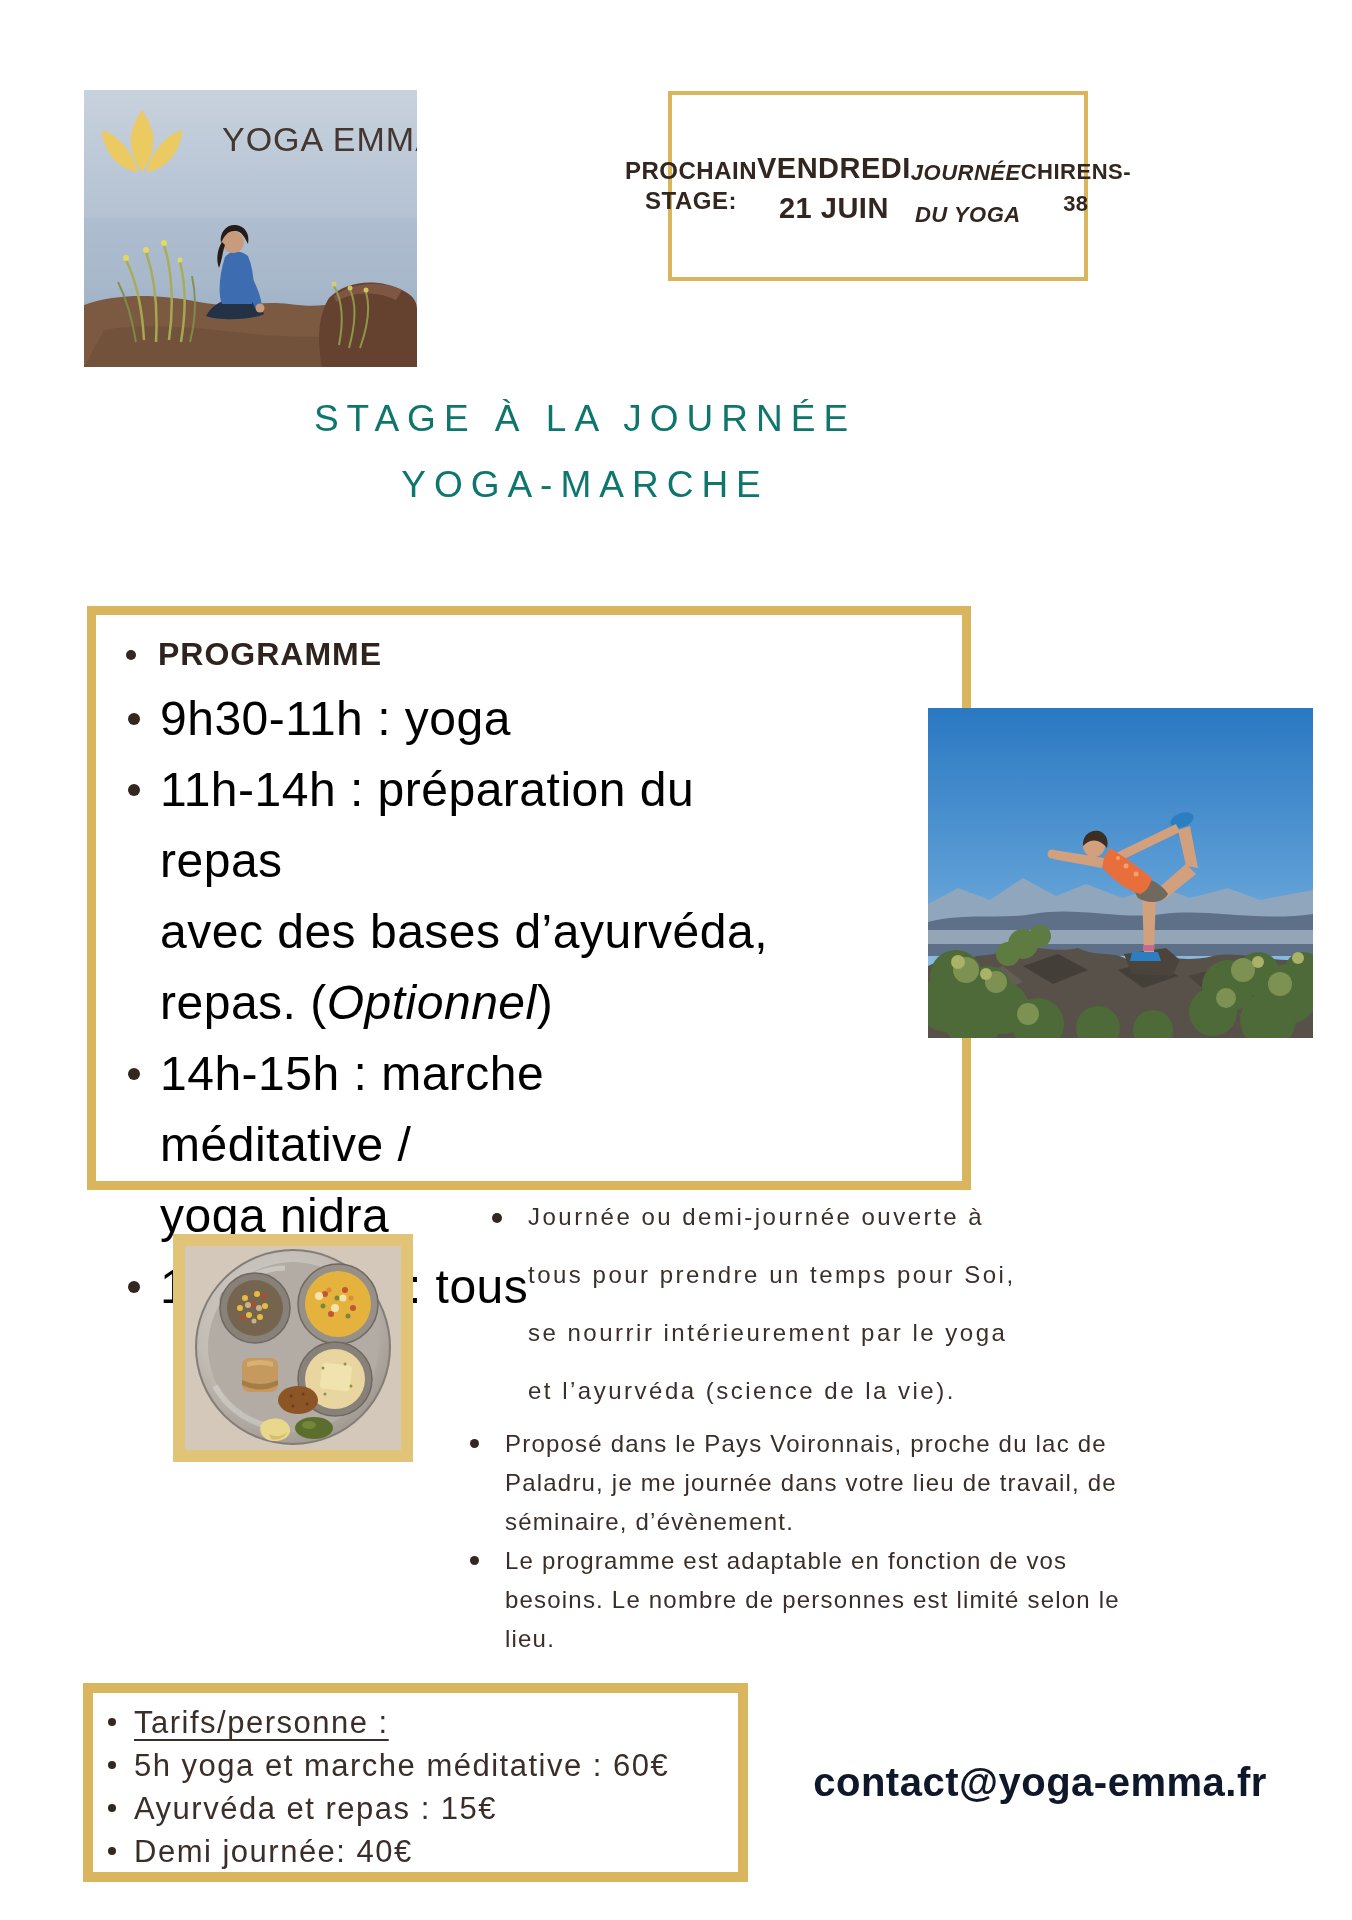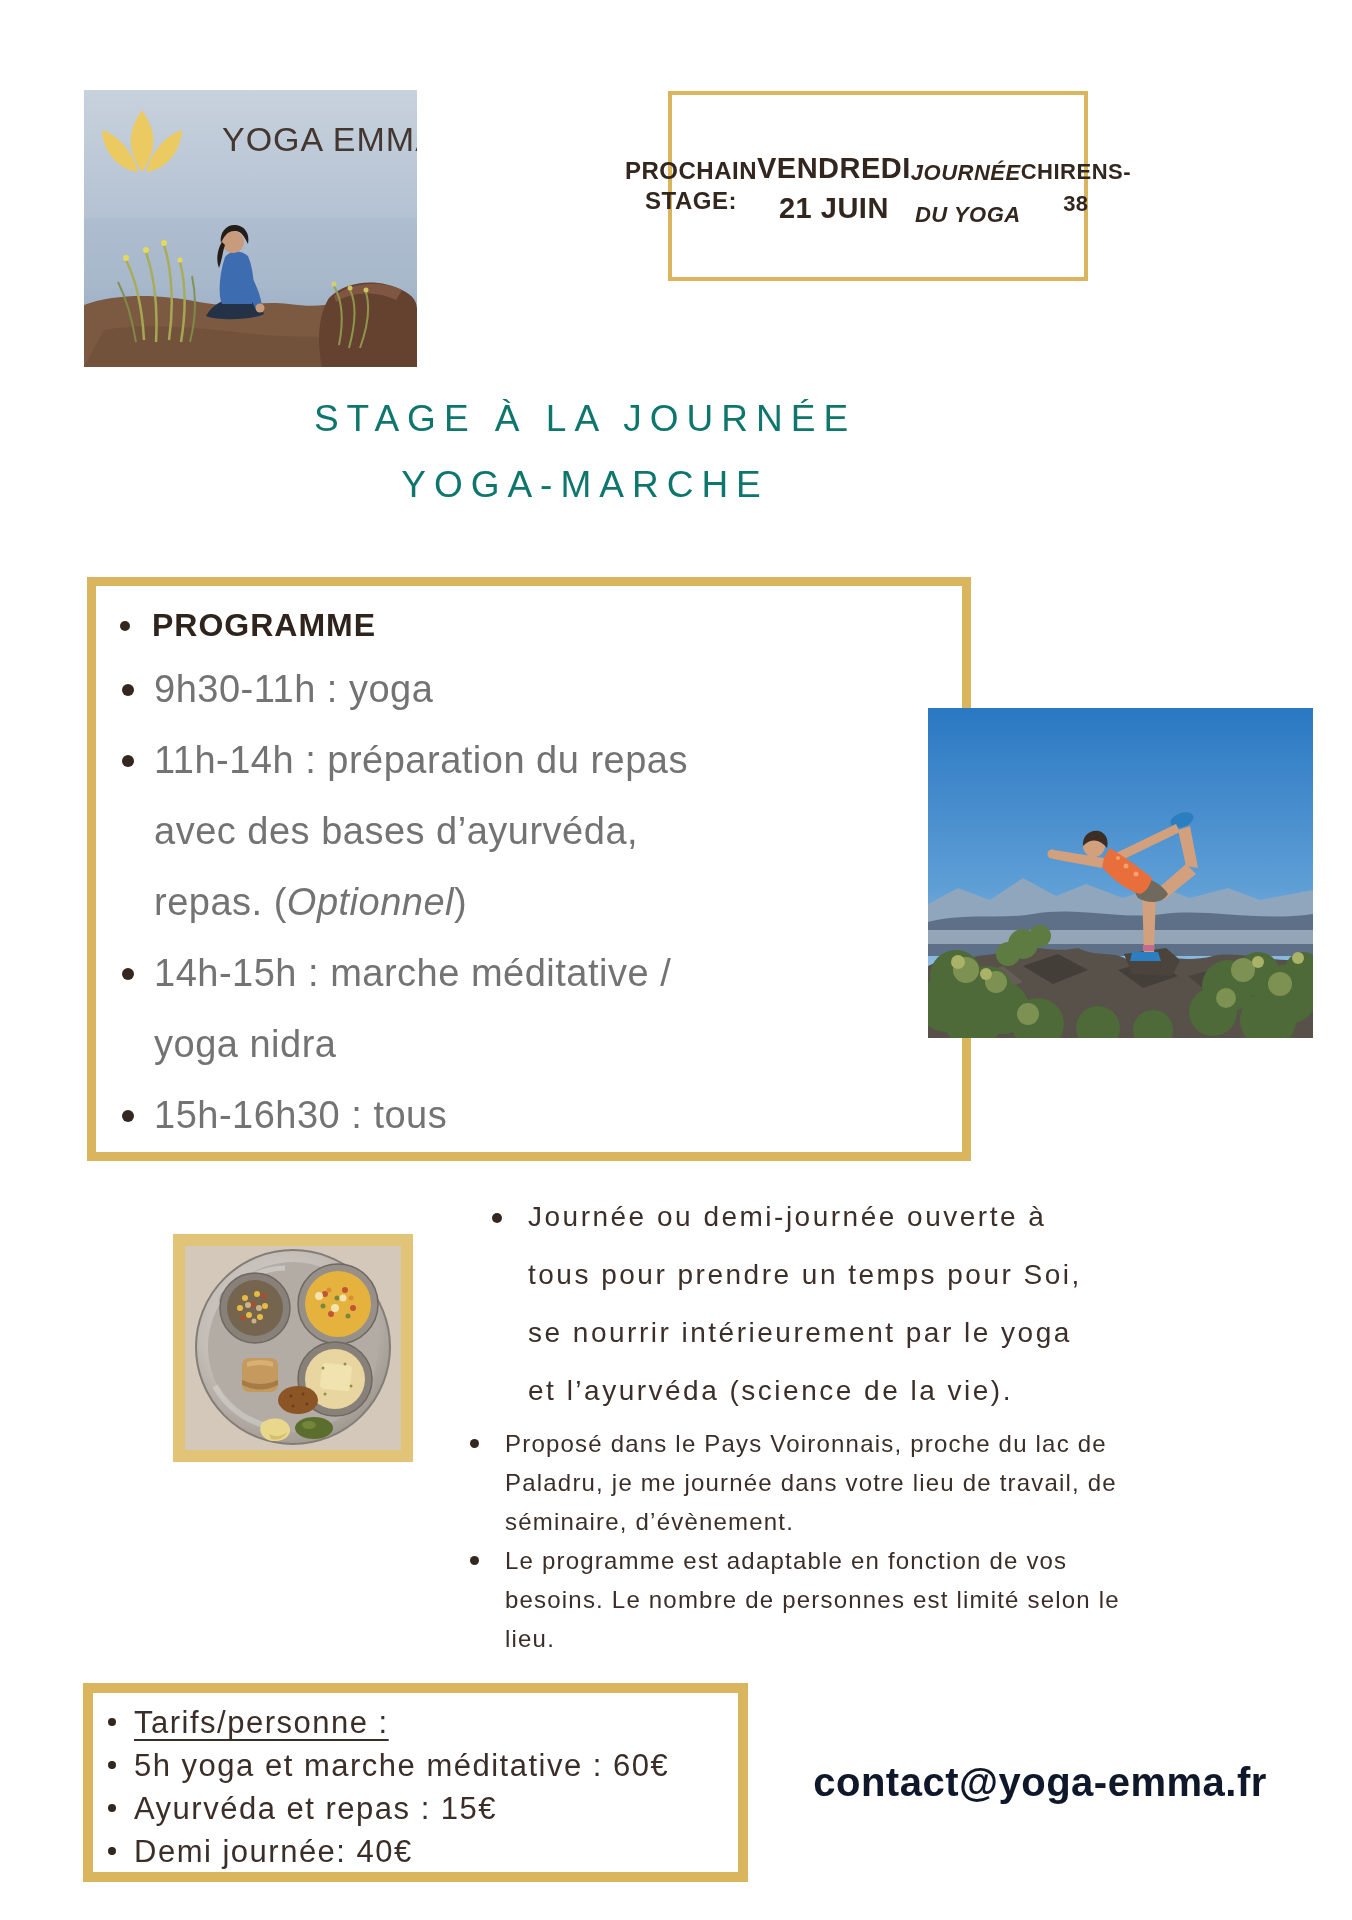--- a/index.html
+++ b/index.html
@@ -21,39 +21,39 @@
   .an1{font-size:24px;font-weight:bold;letter-spacing:.5px;line-height:30px;}
   .an2{font-size:29px;font-weight:bold;letter-spacing:.5px;line-height:40px;margin-top:4px;}
   .an3{font-size:22px;font-weight:bold;font-style:italic;letter-spacing:.5px;line-height:42px;margin-top:16px;text-align:right;}
   .an4{font-size:22px;font-weight:bold;letter-spacing:.5px;line-height:32px;margin-top:4px;}
 
   
   .main-title{left:210px;top:386px;width:750px;text-align:center;color:#0f766e;
     font-size:37px;font-weight:400;letter-spacing:8px;line-height:66px;white-space:nowrap;}
 
   
-  .prog-box{left:87px;top:577px;width:884px;height:584px;border:9px solid #d9b55e;
-    box-sizing:border-box;background:#fff;padding:10px 0 0 4px;}
+  .prog-box{left:87px;top:606px;width:884px;height:584px;border:9px solid #d9b55e;
+    box-sizing:border-box;background:#fff;padding:10px 0 0 10px;}
   .prog-head{display:flex;align-items:center;height:58px;}
   .prog-head .dot{width:10px;height:10px;margin:2px 22px 0 20px;}
   .prog-head-label{font-size:32px;font-weight:bold;letter-spacing:1px;color:#2f241d;}
   .prog-item{display:flex;}
   .prog-item .dot{flex:0 0 12px;width:12px;height:12px;margin:30px 20px 0 22px;}
-  .plines{font-size:38px;letter-spacing:.5px;line-height:71px;color:#737373;width:620px;}
+  .plines{font-size:48px;letter-spacing:.5px;line-height:71px;color:#000000;width:620px;}
   .dot{background:#33271f;border-radius:50%;}
 
   
   .yoga-photo{left:928px;top:708px;width:385px;height:330px;overflow:hidden;}
   .food-photo{left:173px;top:1234px;width:240px;height:228px;border:12px solid #e2c478;
     box-sizing:border-box;background:#d3c8ba;overflow:hidden;}
 
   
   .intro{left:488px;top:1188px;width:590px;display:flex;}
   .intro .dot{flex:0 0 10px;width:10px;height:10px;margin:25px 26px 0 4px;}
-  .intro-lines{font-size:28px;letter-spacing:2.5px;line-height:58px;color:#3c2f29;white-space:nowrap;}
+  .intro-lines{font-size:24px;letter-spacing:2.5px;line-height:58px;color:#3c2f29;white-space:nowrap;}
 
   
   .details{left:462px;top:1424px;width:620px;}
   .detail-item{display:flex;}
   .detail-item .dot{flex:0 0 9px;width:9px;height:9px;margin:15px 26px 0 8px;}
   .detail-lines{font-size:24px;letter-spacing:1.2px;line-height:39px;color:#3b2e28;white-space:nowrap;}
 
   
   .tarifs{left:83px;top:1683px;width:665px;height:199px;border:10px solid #d9b55e;
     box-sizing:border-box;background:#fff;padding:8px 0 0 15px;}

